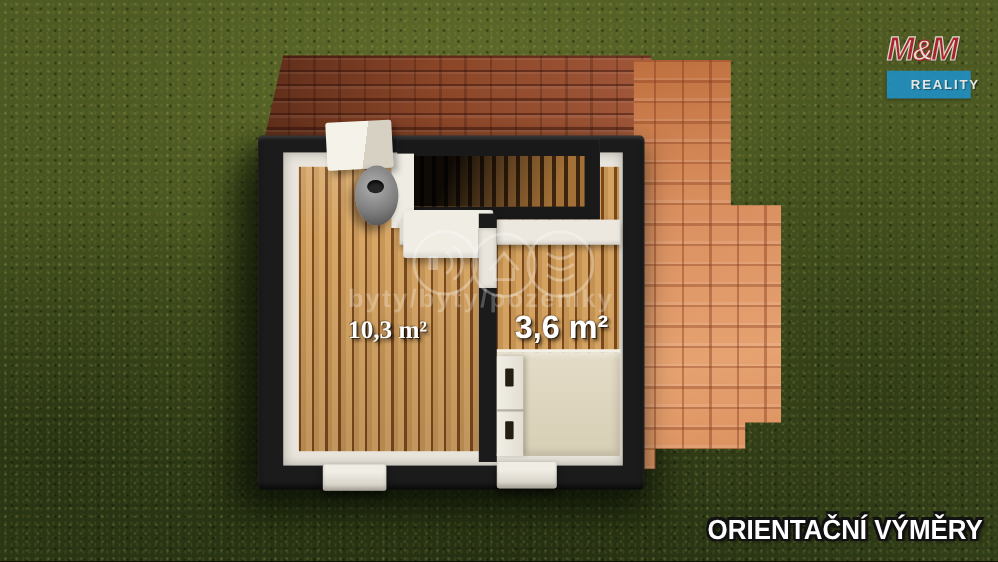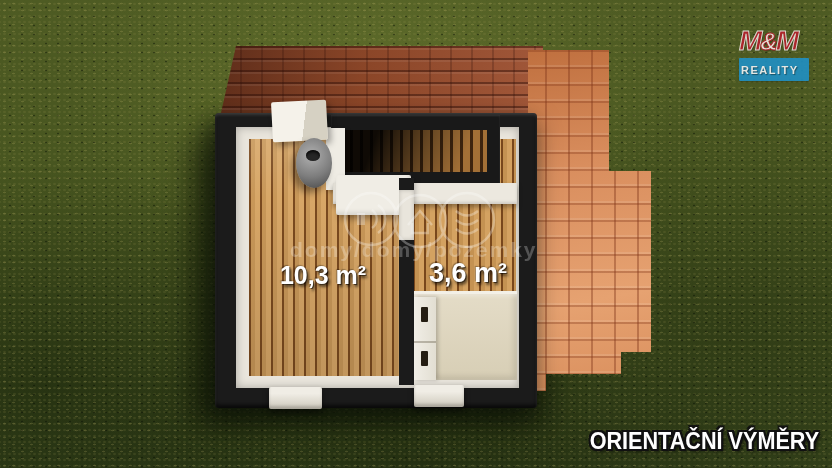--- a/index.html
+++ b/index.html
@@ -90,39 +90,39 @@
   
   .step{position:absolute;height:22px;background:linear-gradient(180deg,#f0ede5 30%,#cdc8bb);border-radius:2px;
     box-shadow:0 4px 6px rgba(0,0,0,0.45), inset 0 -3px 3px rgba(0,0,0,0.18);}
   .step-left{left:269px;top:387px;width:53px;}
   .step-right{left:414px;top:385px;width:50px;}
 
   
   .room-label{position:absolute;color:#fff;font-weight:700;white-space:nowrap;
     text-shadow:2px 3px 3px rgba(0,0,0,0.6), -1px -1px 1px rgba(0,0,0,0.3), 1px 1px 0 rgba(0,0,0,0.5);
     transform:translate(-50%,-50%);letter-spacing:0px;}
-  .label-1{left:323px;top:275px;font-size:25px;}
+  .label-1{left:323px;top:275px;font-size:21px;font-family:Liberation Serif, serif;}
   .label-2{left:468px;top:273px;font-size:27px;}
 
   
   .wm{position:absolute;left:330px;top:183px;width:185px;height:80px;opacity:0.30;}
   .wm svg{display:block;}
   .wm-text{position:absolute;left:290px;top:238px;width:260px;color:#fff;opacity:0.25;
     font-size:21px;font-weight:700;letter-spacing:2px;white-space:nowrap;}
 
   
   .logo{position:absolute;left:739px;top:26px;width:70px;opacity:0.9;}
   .logo-top{font-size:28px;line-height:30px;font-weight:900;font-style:italic;letter-spacing:-2px;
     color:#b5202c;-webkit-text-stroke:1px #e9e6e0;
     text-shadow:1px 1px 1px rgba(0,0,0,0.35);}
   .logo-top .amp{color:#f2efe9;-webkit-text-stroke:1px #b5202c;font-size:24px;}
   .logo-bar{margin-top:1px;background:#2090c4;border-radius:1px;padding:2px 2px 3px;
     box-shadow:0 1px 2px rgba(0,0,0,0.3);}
   .logo-bar span{color:#f4f6f8;font-weight:900;font-size:11px;letter-spacing:1.5px;
-    text-shadow:1px 1px 1px rgba(0,0,0,0.45);}
+    text-shadow:1px 1px 1px rgba(0,0,0,0.45);margin-left:18px;}
 
   
   .footer{position:absolute;right:13px;bottom:13px;color:#fff;font-size:23px;font-weight:700;
     letter-spacing:0px;transform:scaleX(0.94);transform-origin:right center;white-space:nowrap;
     text-shadow:2px 0 0 #111,-2px 0 0 #111,0 2px 0 #111,0 -2px 0 #111,2px 2px 0 #111,-2px -2px 0 #111,2px -2px 0 #111,-2px 2px 0 #111,3px 3px 4px rgba(0,0,0,0.6);}
 </style>
 </head>
 <body>
 
 <div class="stage">
@@ -176,21 +176,21 @@
       <path d="M48 22 a17 17 0 0 1 0 28"></path>
       <circle cx="90" cy="38" r="26"></circle>
       <path d="M78 42 L90 28 L102 42"></path>
       <path d="M82 40 V50 H98 V40"></path>
       <circle cx="137" cy="37" r="27"></circle>
       <path d="M126 28 q11 9 22 0"></path>
       <path d="M126 37 q11 9 22 0"></path>
       <path d="M126 46 q11 9 22 0"></path>
     </svg>
   </div>
-  <div class="wm-text">domy/domy/pozemky</div>
+  <div class="wm-text">byty/byty/pozemky</div>
 
   <div class="logo">
     <div class="logo-top"><span>M</span><span class="amp">&amp;</span><span>M</span></div>
     <div class="logo-bar"><span>REALITY</span></div>
   </div>
 
   <div class="footer">ORIENTAČNÍ VÝMĚRY</div>
 
 </div>
 

